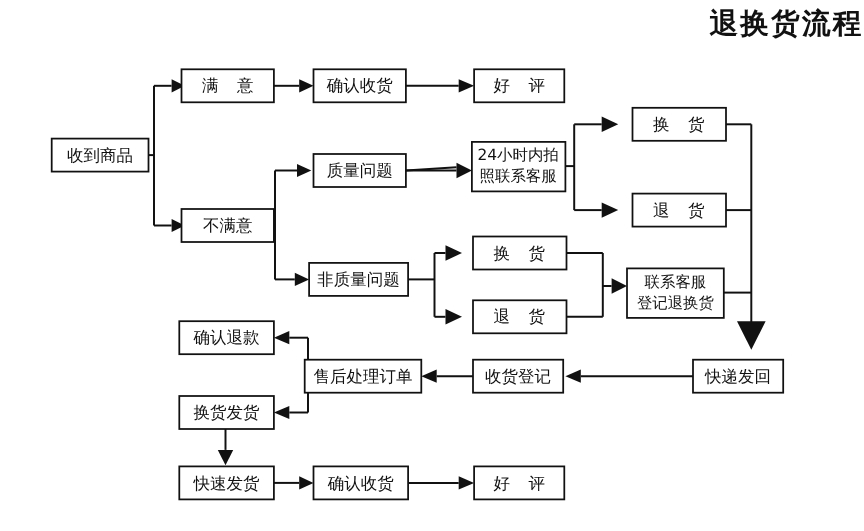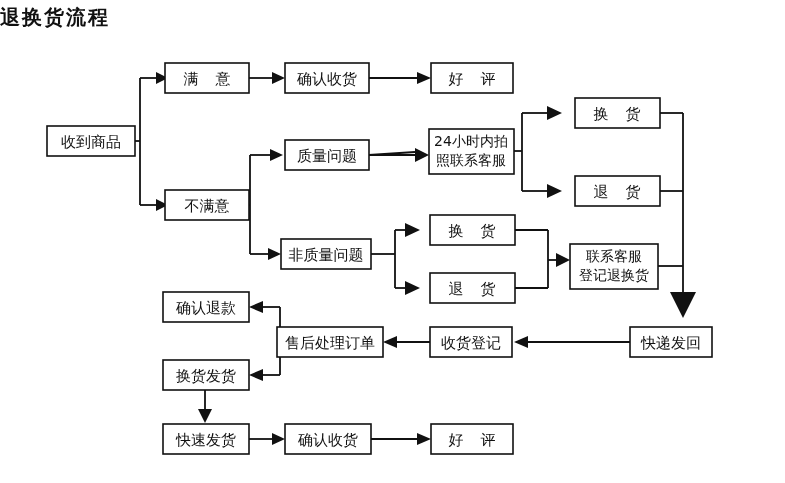--- a/index.html
+++ b/index.html
@@ -13,22 +13,22 @@
     height: 483px;
     background: #ffffff;
     font-family: "DejaVu Sans", "Liberation Sans", sans-serif;
     overflow: hidden;
   }
   #chart-title {
     position: absolute;
     left: 0;
     top: 4px;
     width: 785px;
-    text-align: left;
-    font-size: 20px;
+    text-align: right;
+    font-size: 26px;
     font-weight: bold;
     letter-spacing: 2px;
     color: #111111;
     font-family: "DejaVu Sans", "Liberation Sans", sans-serif;
   }
   svg#flow {
     position: absolute;
     left: 0;
     top: 0;
     width: 785px;

